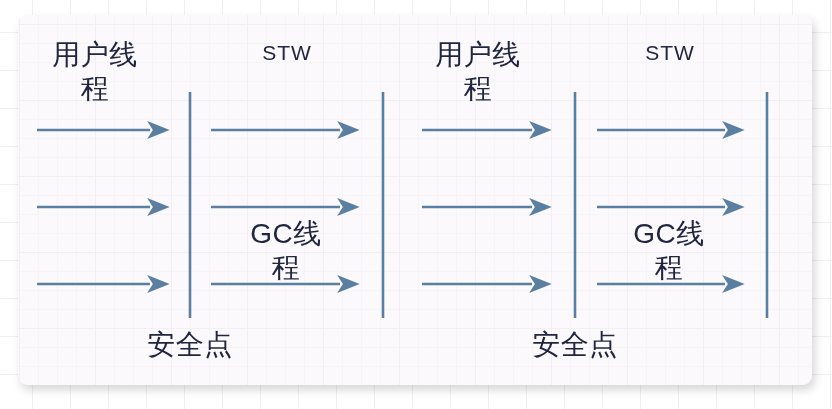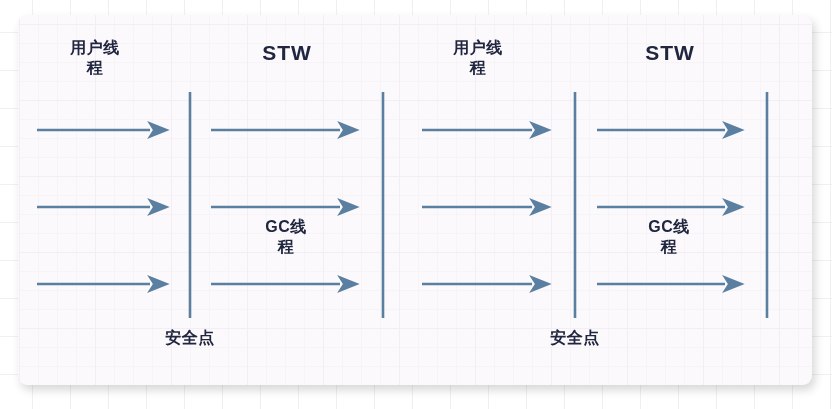--- a/index.html
+++ b/index.html
@@ -65,26 +65,26 @@
   .label {
     position: absolute;
     color: #20263f;
     font-family: "Liberation Sans", "DejaVu Sans", sans-serif;
     white-space: pre-line;
     text-align: center;
     line-height: 1.22;
     letter-spacing: 0.5px;
   }
   .label-cjk {
-    font-size: 16px;
-    font-weight: 700;
+    font-size: 28px;
+    font-weight: 400;
   }
   .label-latin {
     font-size: 21px;
-    font-weight: 700;
+    font-weight: 400;
     letter-spacing: 1px;
   }
   #watermark {
     position: absolute;
     right: 18px;
     bottom: 8px;
     font-size: 13px;
     color: #c9c6cc;
     font-family: "Liberation Sans", "DejaVu Sans", sans-serif;
     letter-spacing: 0.6px;

